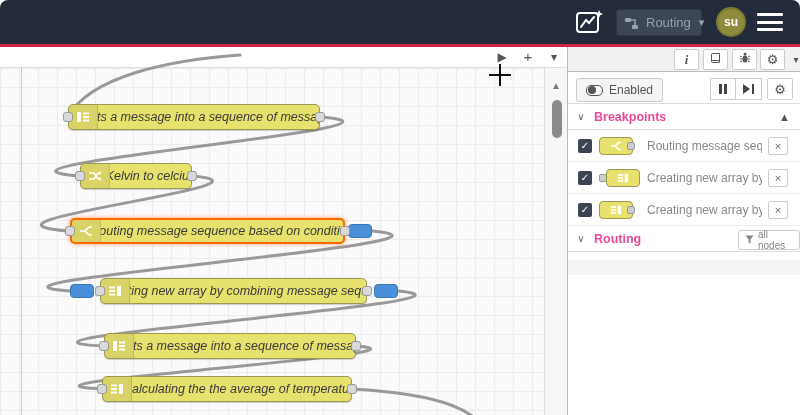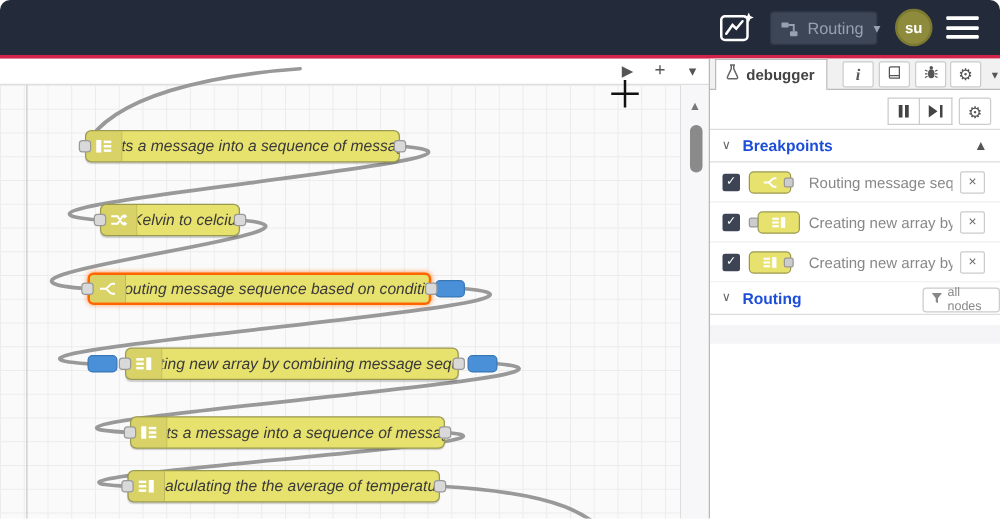--- a/index.html
+++ b/index.html
@@ -46,21 +46,21 @@
   .enabled-btn{position:absolute;left:8px;top:6px;height:22px;padding:0 9px;background:#f5f5f5;border:1px solid #ccc;border-radius:3px;display:flex;align-items:center;gap:6px;font-size:12px;color:#555;cursor:pointer;}
   .toggle-ic{width:15px;height:9px;border:1.5px solid #555;border-radius:5px;position:relative;}
   .toggle-ic i{position:absolute;left:0.5px;top:0.5px;width:8px;height:8px;background:#555;border-radius:50%;}
   .grp{position:absolute;top:6px;display:flex;}
   .grp .cell{width:26px;height:22px;background:#fff;border:1px solid #ccc;box-sizing:border-box;display:flex;align-items:center;justify-content:center;gap:2px;cursor:pointer;padding:0;}
   .grp .cell+.cell{border-left:none;}
   .bar{width:3px;height:10px;background:#444;}
   .tri{width:0;height:0;border-top:5px solid transparent;border-bottom:5px solid transparent;border-left:7px solid #444;}
   .sec-hdr{position:absolute;left:0;width:100%;height:26px;border-bottom:1px solid #ddd;box-sizing:border-box;display:flex;align-items:center;cursor:pointer;background:#fff;}
   .sec-chev{width:26px;text-align:center;color:#666;font-size:10px;}
-  .sec-title{font-size:12.5px;font-weight:bold;color:#1d4ed8;}
+  .sec-title{font-size:12.5px;font-weight:bold;color:#ec4899;}
   .bp-row{position:absolute;left:0;width:100%;height:32px;border-bottom:1px solid #eee;box-sizing:border-box;}
   .chk{position:absolute;left:10px;top:9px;width:14px;height:14px;background:#3d4554;border-radius:2px;color:#fff;font-size:10px;line-height:14px;text-align:center;cursor:pointer;}
   .mini{position:absolute;left:31px;top:6px;width:42px;height:20px;}
   .mini .body{position:absolute;top:1px;width:34px;height:18px;background:#e7e16e;border:1px solid #99994f;border-radius:4px;box-sizing:border-box;display:flex;align-items:center;justify-content:center;}
   .mini .mport{position:absolute;width:8px;height:8px;background:#ccc;border:1px solid #999;border-radius:2px;box-sizing:border-box;top:6px;}
   .bp-label{position:absolute;left:79px;top:0;height:32px;width:115px;display:flex;align-items:center;font-size:12px;color:#888;white-space:nowrap;overflow:hidden;}
   .xbtn{position:absolute;left:200px;top:7px;width:20px;height:18px;background:#fff;border:1px solid #ccc;border-radius:2px;color:#666;font-size:11px;line-height:16px;text-align:center;cursor:pointer;padding:0;box-sizing:border-box;}
   .filter-btn{position:absolute;left:170px;top:4px;height:18px;padding:0 6px;background:#fff;border:1px solid #ccc;border-radius:3px;display:flex;align-items:center;gap:4px;font-size:10px;color:#888;cursor:pointer;}
   .stripe{position:absolute;left:0;width:100%;height:15px;background:#f5f5f7;}
   .list-uparrow{margin-left:auto;margin-right:10px;color:#555;font-size:11px;cursor:pointer;}
@@ -204,28 +204,20 @@
   <div class="bpmark" style="left:70px;top:284px;"></div>
   <div class="bpmark" style="left:374px;top:284px;"></div>
 
   <div class="vscroll">
     <div class="vs-arrow">▲</div>
     <div class="vs-thumb"></div>
   </div>
 
   <div class="sidebar">
     <div class="tabbar">
-      <div class="tab">
-        <span>
-          <svg width="12" height="13" viewBox="0 0 12 13">
-              <path d="M4 1 h4 M5 1 v3 L2 10.5 A1 1 0 0 0 3 12 h6 A1 1 0 0 0 10 10.5 L7 4 V1" stroke="#666" stroke-width="1.2" fill="none"></path>
-            </svg>
-        </span>
-        <span class="tab-label">debugger</span>
-      </div>
       <button class="sq-btn" style="left:106px;width:25px;font-family:'Liberation Serif',serif;font-style:italic;font-weight:bold;font-size:13px;">
           <span>i</span>
         </button>
       <button class="sq-btn" style="left:135px;width:25px;">
         <span><svg width="12" height="12" viewBox="0 0 12 12">
               <path d="M2.5 1.5 h7 v9 h-7 a1 1 0 0 1 -1 -1 v-7 a1 1 0 0 1 1 -1 Z M2 8.5 h7.5" stroke="#555" fill="none"></path>
             </svg></span>
       </button>
       <button class="sq-btn" style="left:164px;width:25px;">
         <span><svg width="12" height="12" viewBox="0 0 12 12">
@@ -236,20 +228,26 @@
       </button>
       <button class="sq-btn" style="left:192px;width:25px;font-size:13px;">
           <span>⚙</span>
         </button>
       <button class="sq-btn" style="left:221px;width:14px;border:none;background:none;font-size:10px;">
           <span>▾</span>
         </button>
     </div>
 
     <div class="toolbar2">
+      <div class="enabled-btn">
+        <span class="toggle-ic">
+            <i></i>
+          </span>
+        <span>Enabled</span>
+      </div>
       <div class="grp" style="left:142px;">
         <button class="cell">
             <span class="bar"></span>
             <span class="bar"></span>
           </button>
         <button class="cell">
             <span class="tri"></span>
             <span class="bar" style="height:10px;width:2px;"></span>
           </button>
       </div>

